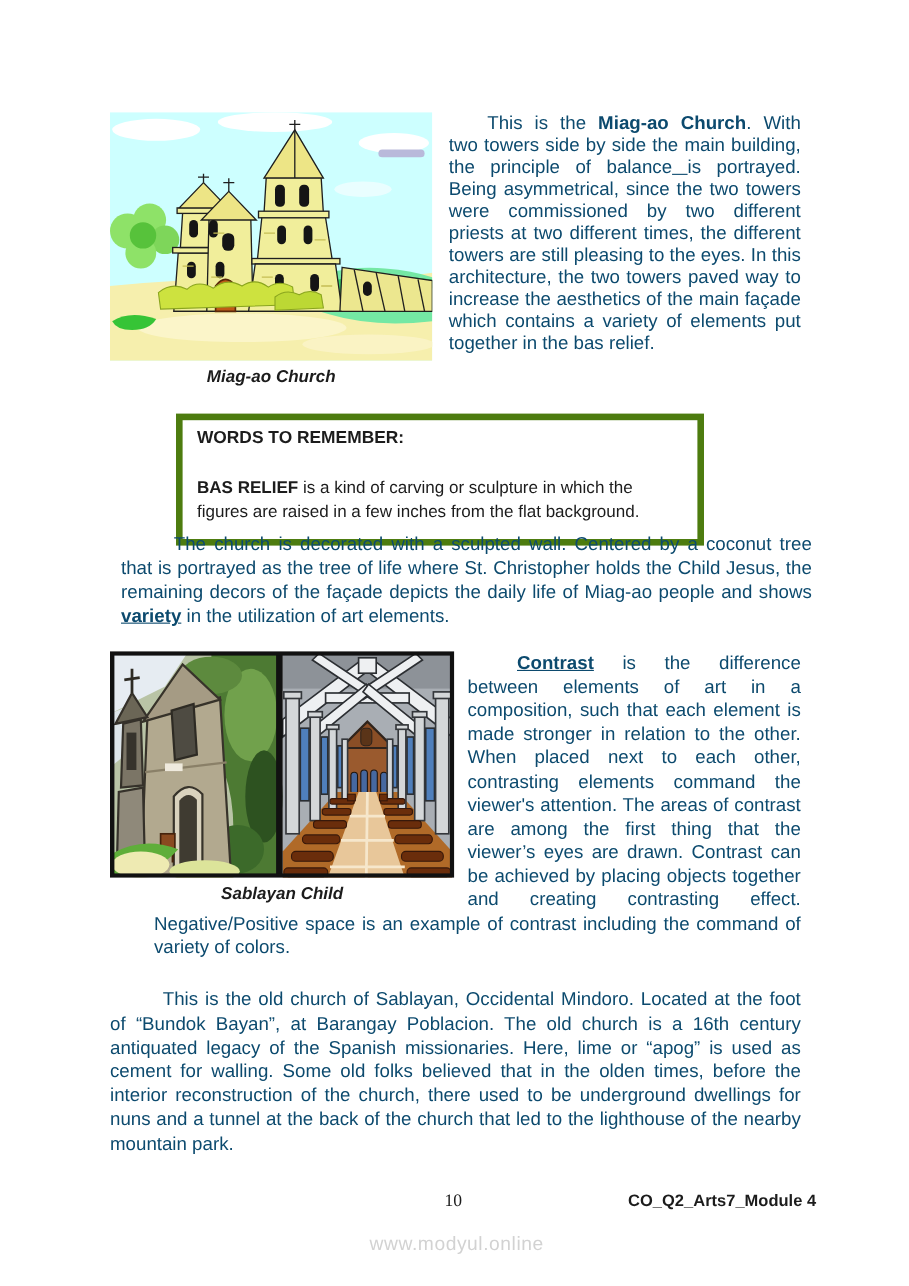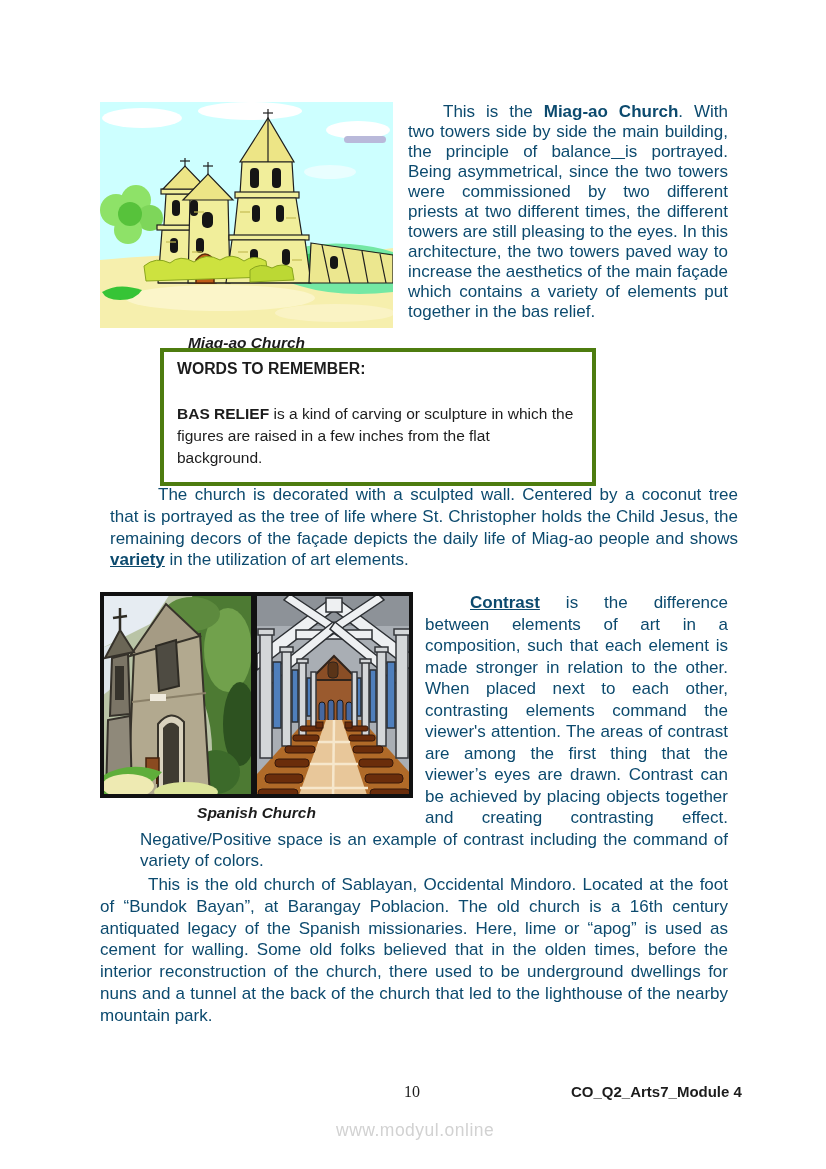--- a/index.html
+++ b/index.html
@@ -27,34 +27,34 @@
   }
   .para { text-align: justify; font-size: 17px; color: #0c4a6e; }
   .para-miagao { line-height: 20px; text-indent: 35px; }
   .para-contrast { line-height: 21.5px; text-indent: 45px; padding-left: 40px; }
   .bold { font-weight: bold; }
   .bold-u { font-weight: bold; text-decoration: underline; }
   .u-space { text-decoration: underline; }
 
   
   .words-box {
-    left: 160px; top: 348px; width: 436px;
-    border: 4px solid #4d7c0f;
+    left: 160px; top: 376px; width: 480px;
+    border: 6px solid #4d7c0f;
     padding: 8px 16px 13px 13px;
     background: #ffffff;
   }
   .words-title { font-weight: bold; font-size: 15.8px; }
   .words-def { margin-top: 25px; font-size: 15.5px; line-height: 22px; }
 
   
   .sec-variety { left: 100px; top: 484px; width: 628px; margin-left: 10px; }
   .para-wide { line-height: 21.8px; text-indent: 48px; }
 
   .sec-sablayan { left: 100px; top: 592px; width: 628px; }
-  .sec-history { left: 100px; top: 874px; width: 628px; }
+  .sec-history { left: 100px; top: 898px; width: 628px; }
 
   
   .page-number {
     left: 404px; top: 1083px;
     font-family: Liberation Serif, serif;
     font-size: 16px; color: #1c1c1c;
   }
   .doc-code {
     left: 571px; top: 1083px;
     font-weight: bold; font-size: 15px; color: #1c1c1c;
@@ -288,21 +288,21 @@
             <rect x="158" y="197" width="40" height="8" rx="4"></rect>
               <rect x="270" y="197" width="40" height="8" rx="4"></rect>
             <rect x="216" y="130" width="7" height="6"></rect>
               <rect x="245" y="130" width="7" height="6"></rect>
           </g>
         </g>
 
         <rect x="151" y="2" width="6" height="202" fill="#111111"></rect>
         <rect x="2" y="2" width="309" height="202" fill="none" stroke="#111111" stroke-width="4"></rect>
       </svg>
-      <figcaption class="fig-caption">Spanish Church</figcaption>
+      <figcaption class="fig-caption">Sablayan Child</figcaption>
     </figure>
     <p class="para para-contrast"><span class="bold-u">Contrast</span><span> is the difference between elements of art in a composition, such that each element is made stronger in relation to the other. When placed next to each other, contrasting elements command the viewer's attention. The areas of contrast are among the first thing that the viewer’s eyes are drawn. Contrast can be achieved by placing objects together and creating contrasting effect. </span><span>Negative/Positive space is an example of contrast including the command of variety of colors.</span></p>
   </section>
 
   <section class="abs sec-history">
     <p class="para para-wide">This is the old church of Sablayan, Occidental Mindoro. Located at the foot of “Bundok Bayan”, at Barangay Poblacion. The old church is a 16th century antiquated legacy of the Spanish missionaries. Here, lime or “apog” is used as cement for walling. Some old folks believed that in the olden times, before the interior reconstruction of the church, there used to be underground dwellings for nuns and a tunnel at the back of the church that led to the lighthouse of the nearby mountain park.</p>
   </section>
 
   <div class="abs page-number">10</div>
   <div class="abs doc-code">CO_Q2_Arts7_Module 4</div>

